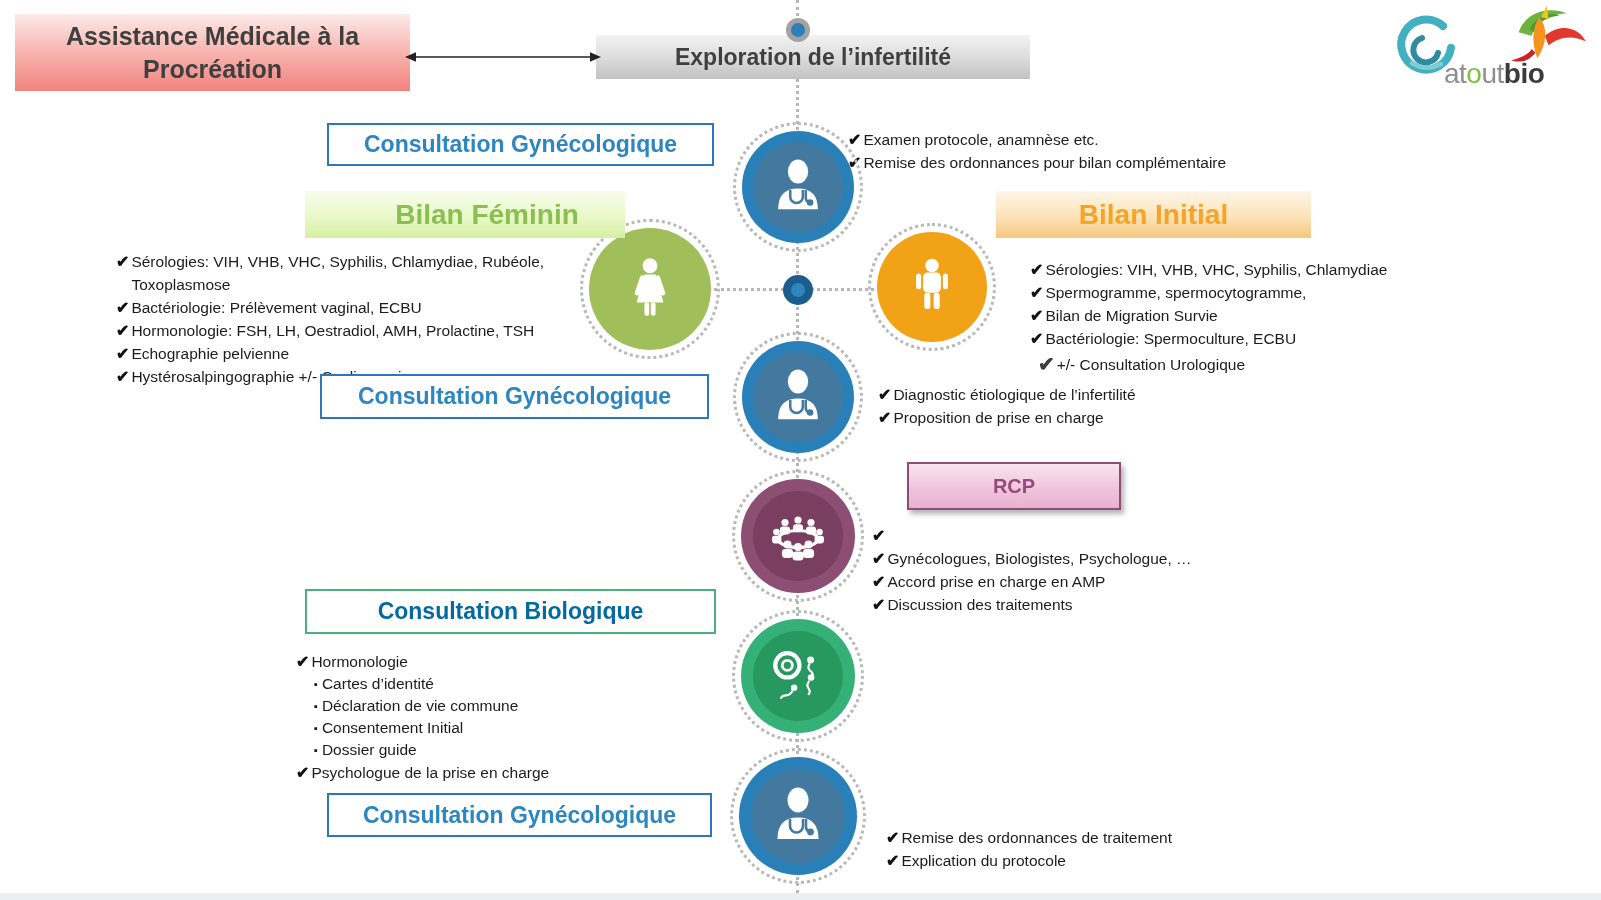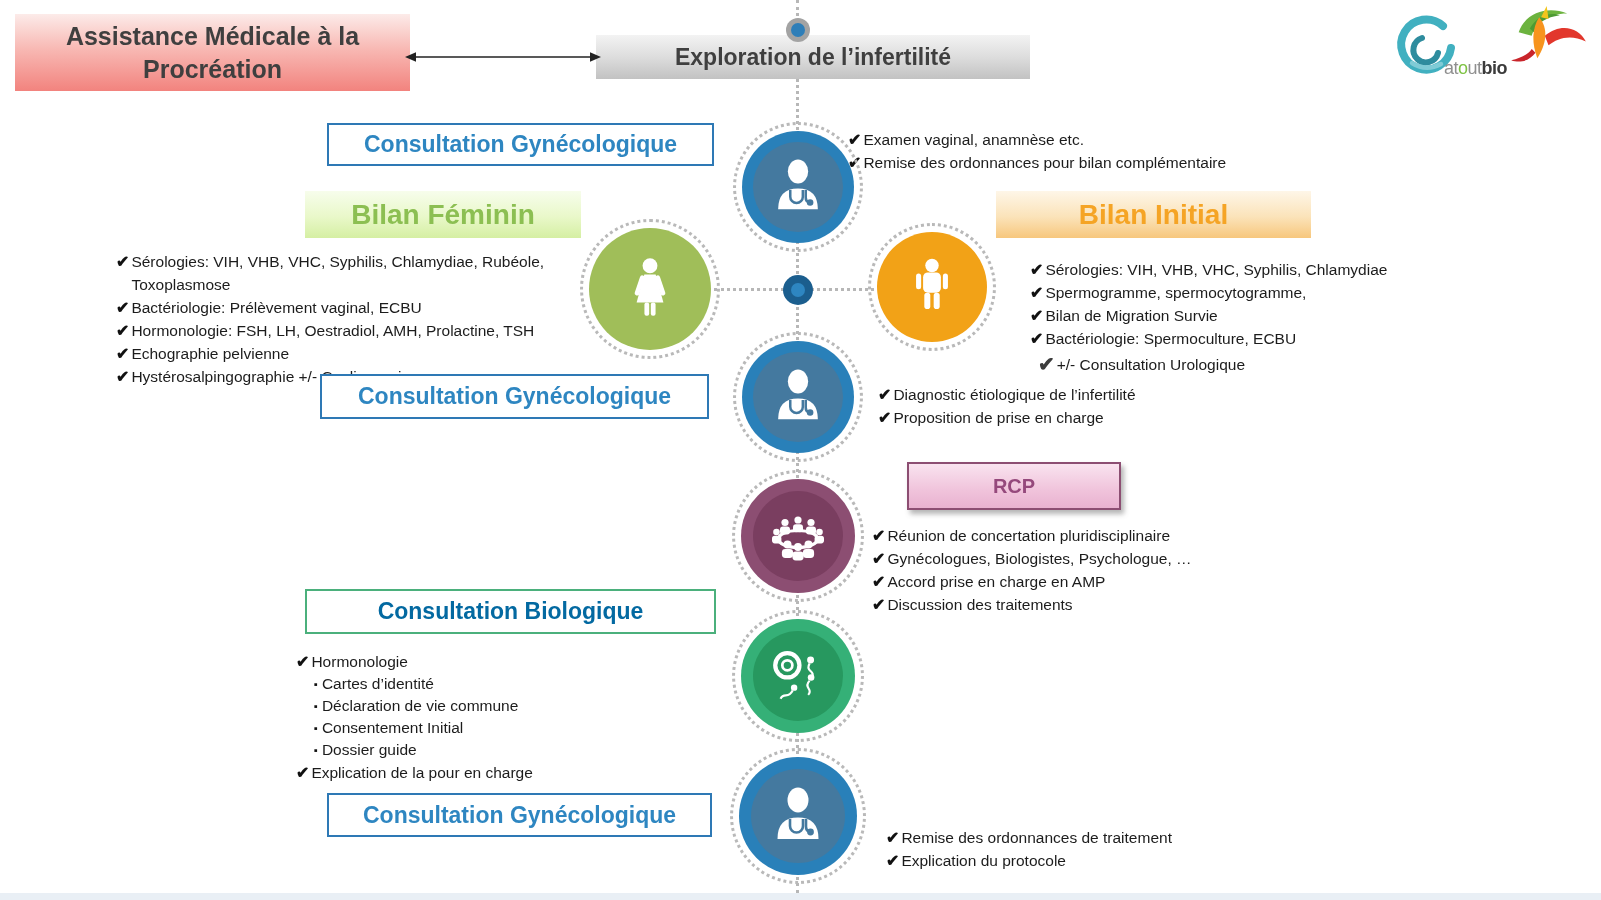--- a/index.html
+++ b/index.html
@@ -33,41 +33,41 @@
   .topdot{position:absolute;left:786px;top:18px;width:24px;height:24px;border-radius:50%;background:#a3a3a3;display:flex;align-items:center;justify-content:center;z-index:3;}
   .topdot .in{width:14px;height:14px;border-radius:50%;background:#2e7eb8;}
   .hubdot{position:absolute;left:783px;top:275px;width:30px;height:30px;border-radius:50%;background:#1b5e8e;display:flex;align-items:center;justify-content:center;z-index:2;}
   .hubdot .in{width:14px;height:14px;border-radius:50%;background:#2e86c1;}
 
   
   .consult{position:absolute;background:#fff;border:2px solid #2e79b5;color:#2e86c1;font-weight:700;font-size:23px;
     display:flex;align-items:center;justify-content:center;z-index:3;}
   .consult.bio-border{border-color:#4bb07c;color:#0369a1;}
   .pill{position:absolute;font-weight:700;font-size:28px;display:flex;align-items:center;justify-content:center;z-index:3;}
-  .pill-green{background:linear-gradient(180deg,#f7fdec 0%,#e9f8c9 55%,#d5efa3 100%);color:#8cbf52;}
+  .pill-green{background:linear-gradient(180deg,#f7fdec 0%,#e9f8c9 55%,#d5efa3 100%);color:#8cbf52;padding-left:44px;}
   .pill-orange{background:linear-gradient(180deg,#fef6e8 0%,#fbe3b9 55%,#f7c77d 100%);color:#f5a425;}
   .rcp-box{position:absolute;left:907px;top:462px;width:210px;height:44px;
     background:linear-gradient(180deg,#f9e3ef 0%,#f0c3db 60%,#e9b2d0 100%);
     border:2px solid #8c4e72;color:#95497c;font-weight:700;font-size:20px;
     display:flex;align-items:center;justify-content:center;z-index:3;box-shadow:3px 4px 5px rgba(90,90,90,.45);}
 
   
   .checklist{position:absolute;font-size:15.5px;color:#1c1c1c;z-index:1;}
   .check-item{display:flex;align-items:flex-start;line-height:23px;}
   .check{font-weight:700;font-size:16px;margin-right:2px;flex:none;color:#111;}
   .check-item.big{margin-left:8px;margin-top:3px;}
   .check-item.big .check{font-size:20px;color:#3c3c3c;line-height:23px;}
   .sub-item{display:flex;align-items:flex-start;padding-left:18px;line-height:22px;}
   .bullet{font-size:11px;margin-right:4px;line-height:22px;flex:none;color:#111;}
 
   
   .logo-swirl{position:absolute;left:1392px;top:13px;z-index:3;}
   .logo-atoutbio{position:absolute;left:1438px;top:6px;width:163px;height:88px;z-index:3;}
   .logo-atoutbio svg{position:absolute;left:52px;top:0;}
-  .logo-text{position:absolute;left:6px;top:52px;font-size:18px;letter-spacing:-0.5px;color:#8f8f8f;}
+  .logo-text{position:absolute;left:6px;top:52px;font-size:28px;letter-spacing:-0.5px;color:#8f8f8f;}
   .logo-text .o{color:#7dc242;}
   .logo-text .bio{color:#3b3b3b;font-weight:700;}
 
   .bottom-strip{position:absolute;left:0;bottom:0;width:100%;height:7px;background:#e9eff5;z-index:4;}
 </style>
 </head>
 <body>
 
 <div class="canvas">
 
@@ -242,21 +242,21 @@
   <div class="consult bio-border" style="left:305px;top:589px;width:407px;height:41px;">
     <span>Consultation Biologique</span>
   </div>
   <div class="consult" style="left:327px;top:793px;width:381px;height:40px;">
     <span>Consultation Gynécologique</span>
   </div>
 
   <div class="checklist" style="left:848px;top:128px;width:540px;">
     <div class="check-item">
         <span class="check">✔</span>
-        <span>Examen vaginal, anamnèse etc.</span>
+        <span>Examen protocole, anamnèse etc.</span>
       </div>
     <div class="check-item">
         <span class="check">✔</span>
         <span>Remise des ordonnances pour bilan complémentaire</span>
       </div>
   </div>
 
   <div class="checklist" style="left:116px;top:250px;width:452px;">
     <div class="check-item">
         <span class="check">✔</span>
@@ -310,21 +310,20 @@
       </div>
     <div class="check-item">
         <span class="check">✔</span>
         <span>Proposition de prise en charge</span>
       </div>
   </div>
 
   <div class="checklist" style="left:872px;top:524px;width:430px;">
     <div class="check-item">
         <span class="check">✔</span>
-        <span>Réunion de concertation pluridisciplinaire</span>
       </div>
     <div class="check-item">
         <span class="check">✔</span>
         <span>Gynécologues, Biologistes, Psychologue, …</span>
       </div>
     <div class="check-item">
         <span class="check">✔</span>
         <span>Accord prise en charge en AMP</span>
       </div>
     <div class="check-item">
@@ -349,21 +348,21 @@
     <div class="sub-item">
         <span class="bullet">▪</span>
         <span>Consentement Initial</span>
       </div>
     <div class="sub-item">
         <span class="bullet">▪</span>
         <span>Dossier guide</span>
       </div>
     <div class="check-item">
         <span class="check">✔</span>
-        <span>Explication de la pour en charge</span>
+        <span>Psychologue de la prise en charge</span>
       </div>
   </div>
 
   <div class="checklist" style="left:886px;top:826px;width:420px;">
     <div class="check-item">
         <span class="check">✔</span>
         <span>Remise des ordonnances de traitement</span>
       </div>
     <div class="check-item">
         <span class="check">✔</span>

